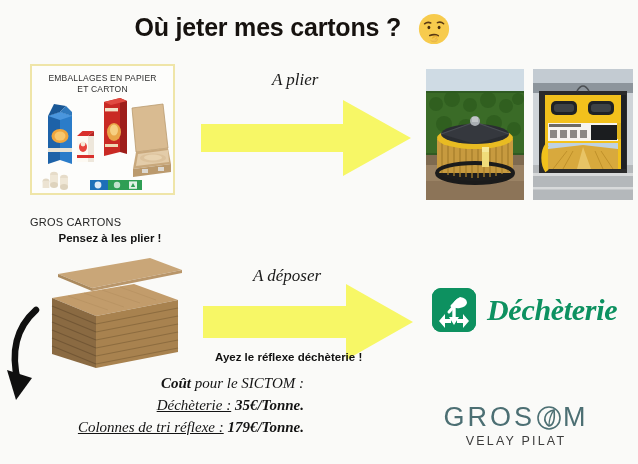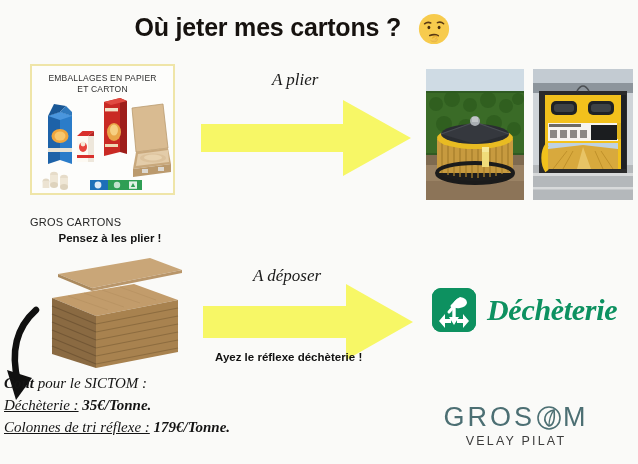--- a/index.html
+++ b/index.html
@@ -124,21 +124,21 @@
     color: #111111;
     white-space: nowrap;
   }
 
   
   .cost-block {
     position: absolute;
     left: 4px;
     top: 372px;
     width: 300px;
-    text-align: left;
+    text-align: right;
     font-family: "Liberation Serif", serif;
   }
   .cost-line {
     font-size: 15px;
     line-height: 22px;
     color: #141414;
     font-style: italic;
     white-space: nowrap;
   }
   .cost-line b { font-weight: bold; }

